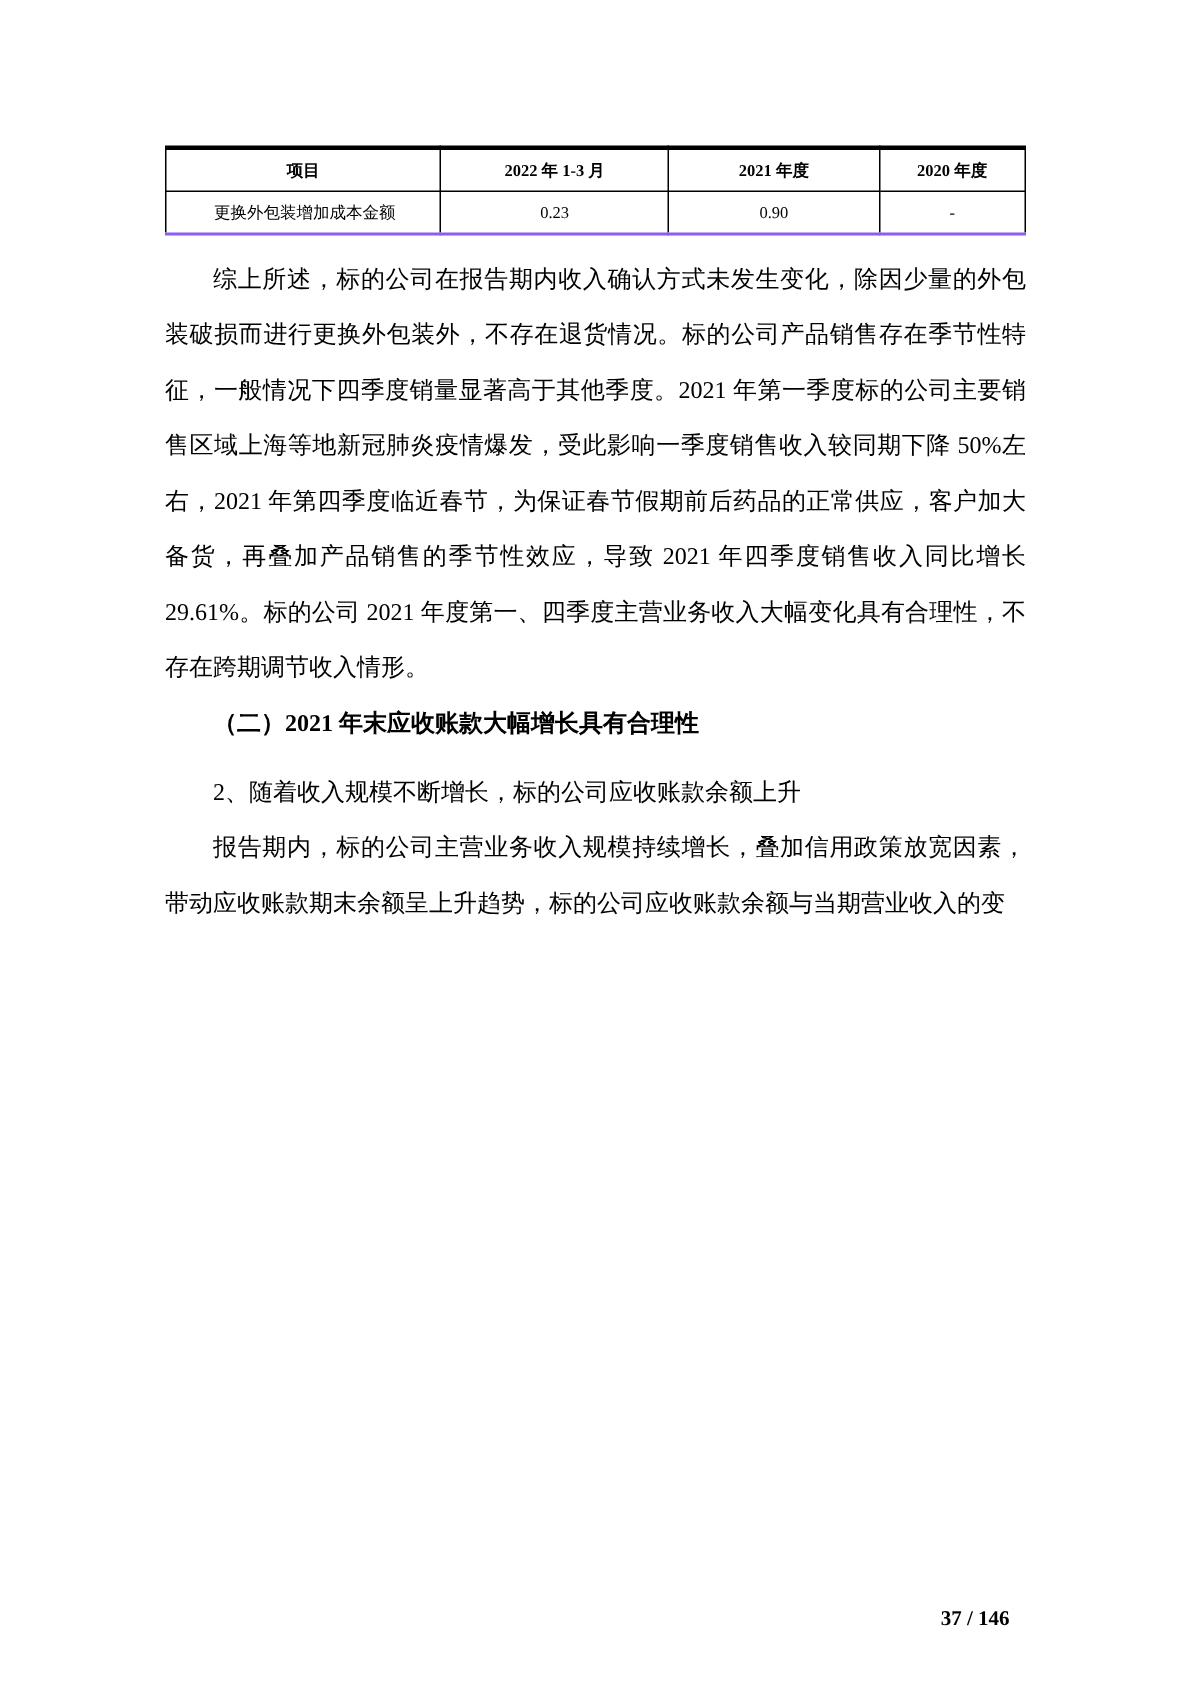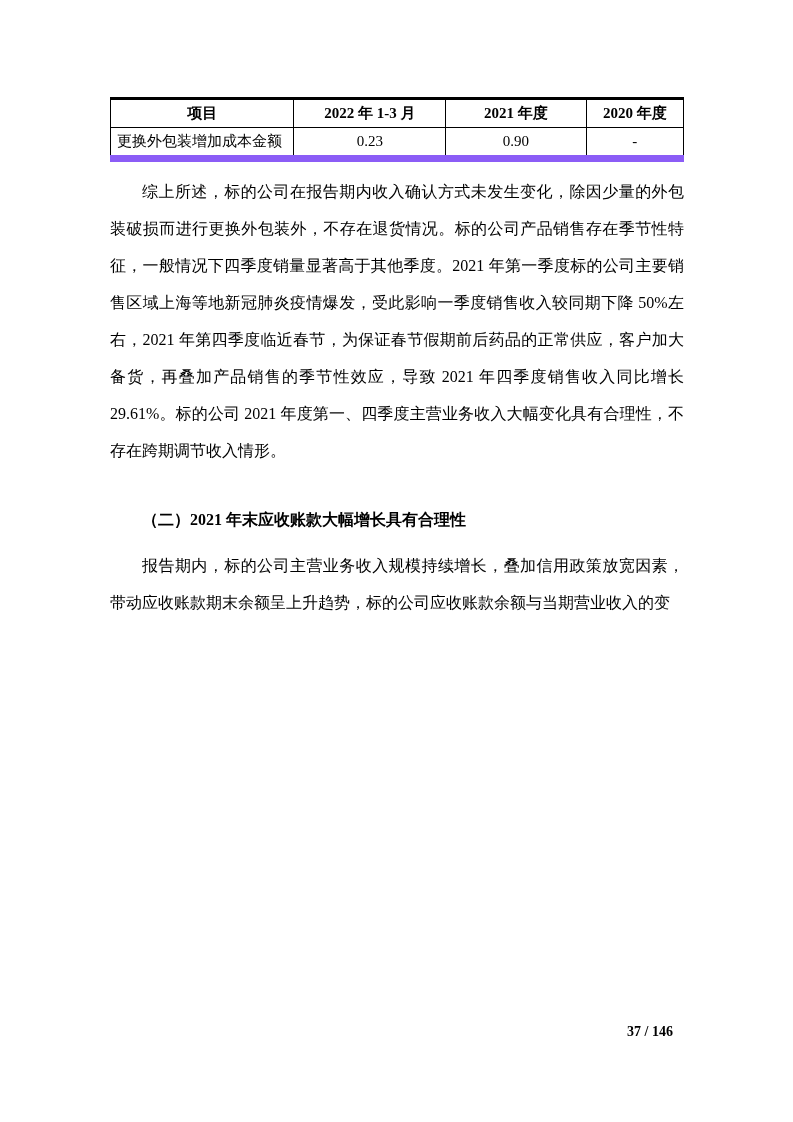--- a/index.html
+++ b/index.html
@@ -20,58 +20,58 @@
     position: absolute;
     left: 110px;
     top: 97px;
     width: 574px;
   }
   
   table.cost-table {
     width: 100%;
     border-collapse: collapse;
     table-layout: fixed;
-    font-size: 15px;
+    font-size: 11px;
     border-top: 3px solid #000;
-    border-bottom: 7px solid #8b5cf6;
+    border-bottom: 2px solid #8b5cf6;
   }
   table.cost-table th,
   table.cost-table td {
     border: 1px solid #000;
     height: 27px;
     text-align: center;
     vertical-align: middle;
     padding: 0 4px;
     font-weight: normal;
   }
   table.cost-table th { font-weight: bold; }
   table.cost-table td.cell-left {
-    text-align: left;
+    text-align: center;
     padding-left: 6px;
   }
   
   .body-text {
     font-size: 16px;
     line-height: 37px;
     text-align: justify;
   }
   .body-text p {
     margin: 0;
     text-indent: 2em;
   }
   p.para-first { margin-top: 11px; }
   p.section-heading {
     font-weight: bold;
-    margin-top: 32px;
+    margin-top: 0;
     margin-bottom: 9px;
   }
   
   .page-footer {
     position: absolute;
-    top: 1024px;
+    top: 1072px;
     right: 120px;
     font-size: 14px;
     font-weight: bold;
     font-family: "Liberation Serif", "DejaVu Serif", serif;
   }
 </style>
 </head>
 <body>
 
 <div class="page">
@@ -98,19 +98,20 @@
           <td>0.23</td>
           <td>0.90</td>
           <td>-</td>
         </tr>
       </tbody>
     </table>
 
     <div class="body-text">
       <p class="para-first">综上所述，标的公司在报告期内收入确认方式未发生变化，除因少量的外包装破损而进行更换外包装外，不存在退货情况。标的公司产品销售存在季节性特征，一般情况下四季度销量显著高于其他季度。2021 年第一季度标的公司主要销售区域上海等地新冠肺炎疫情爆发，受此影响一季度销售收入较同期下降 50%左右，2021 年第四季度临近春节，为保证春节假期前后药品的正常供应，客户加大备货，再叠加产品销售的季节性效应，导致 2021 年四季度销售收入同比增长 29.61%。标的公司 2021 年度第一、四季度主营业务收入大幅变化具有合理性，不存在跨期调节收入情形。</p>
       <p class="section-heading">（二）2021 年末应收账款大幅增长具有合理性</p>
+      <p>2、随着收入规模不断增长，标的公司应收账款余额上升</p>
       <p>报告期内，标的公司主营业务收入规模持续增长，叠加信用政策放宽因素，带动应收账款期末余额呈上升趋势，标的公司应收账款余额与当期营业收入的变</p>
     </div>
 
   </div>
 
   <div class="page-footer">37 / 146</div>
 </div>
 
 </body></html>

